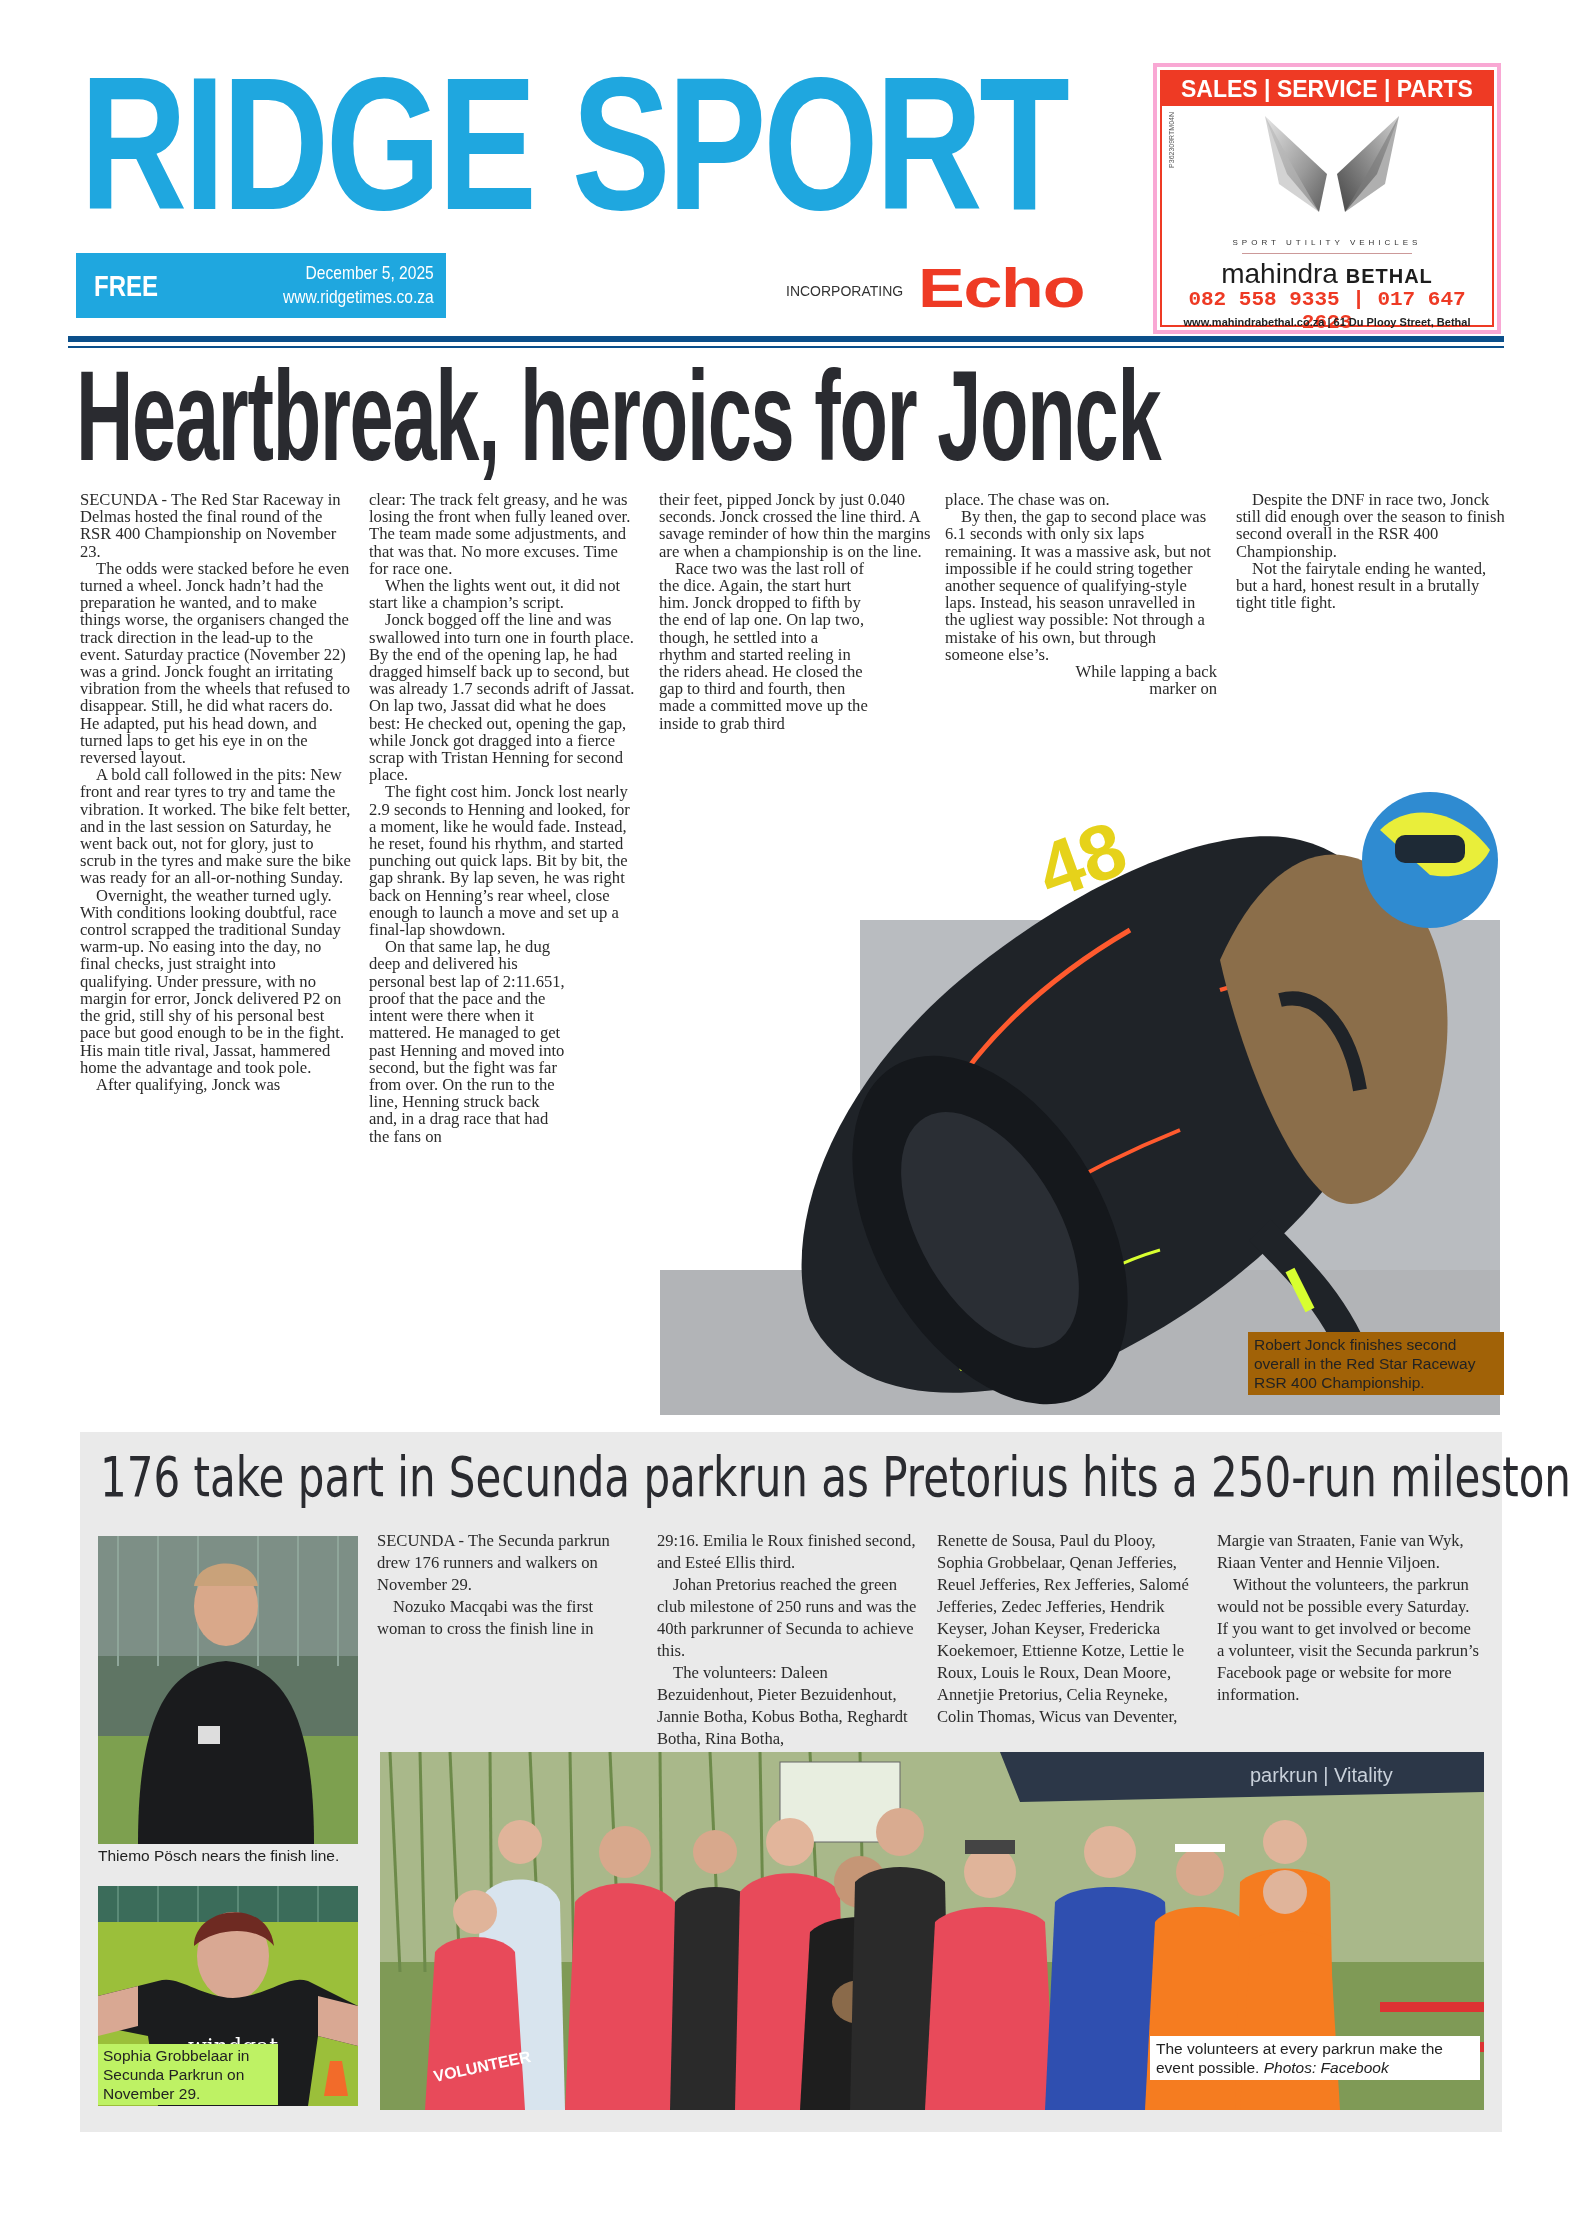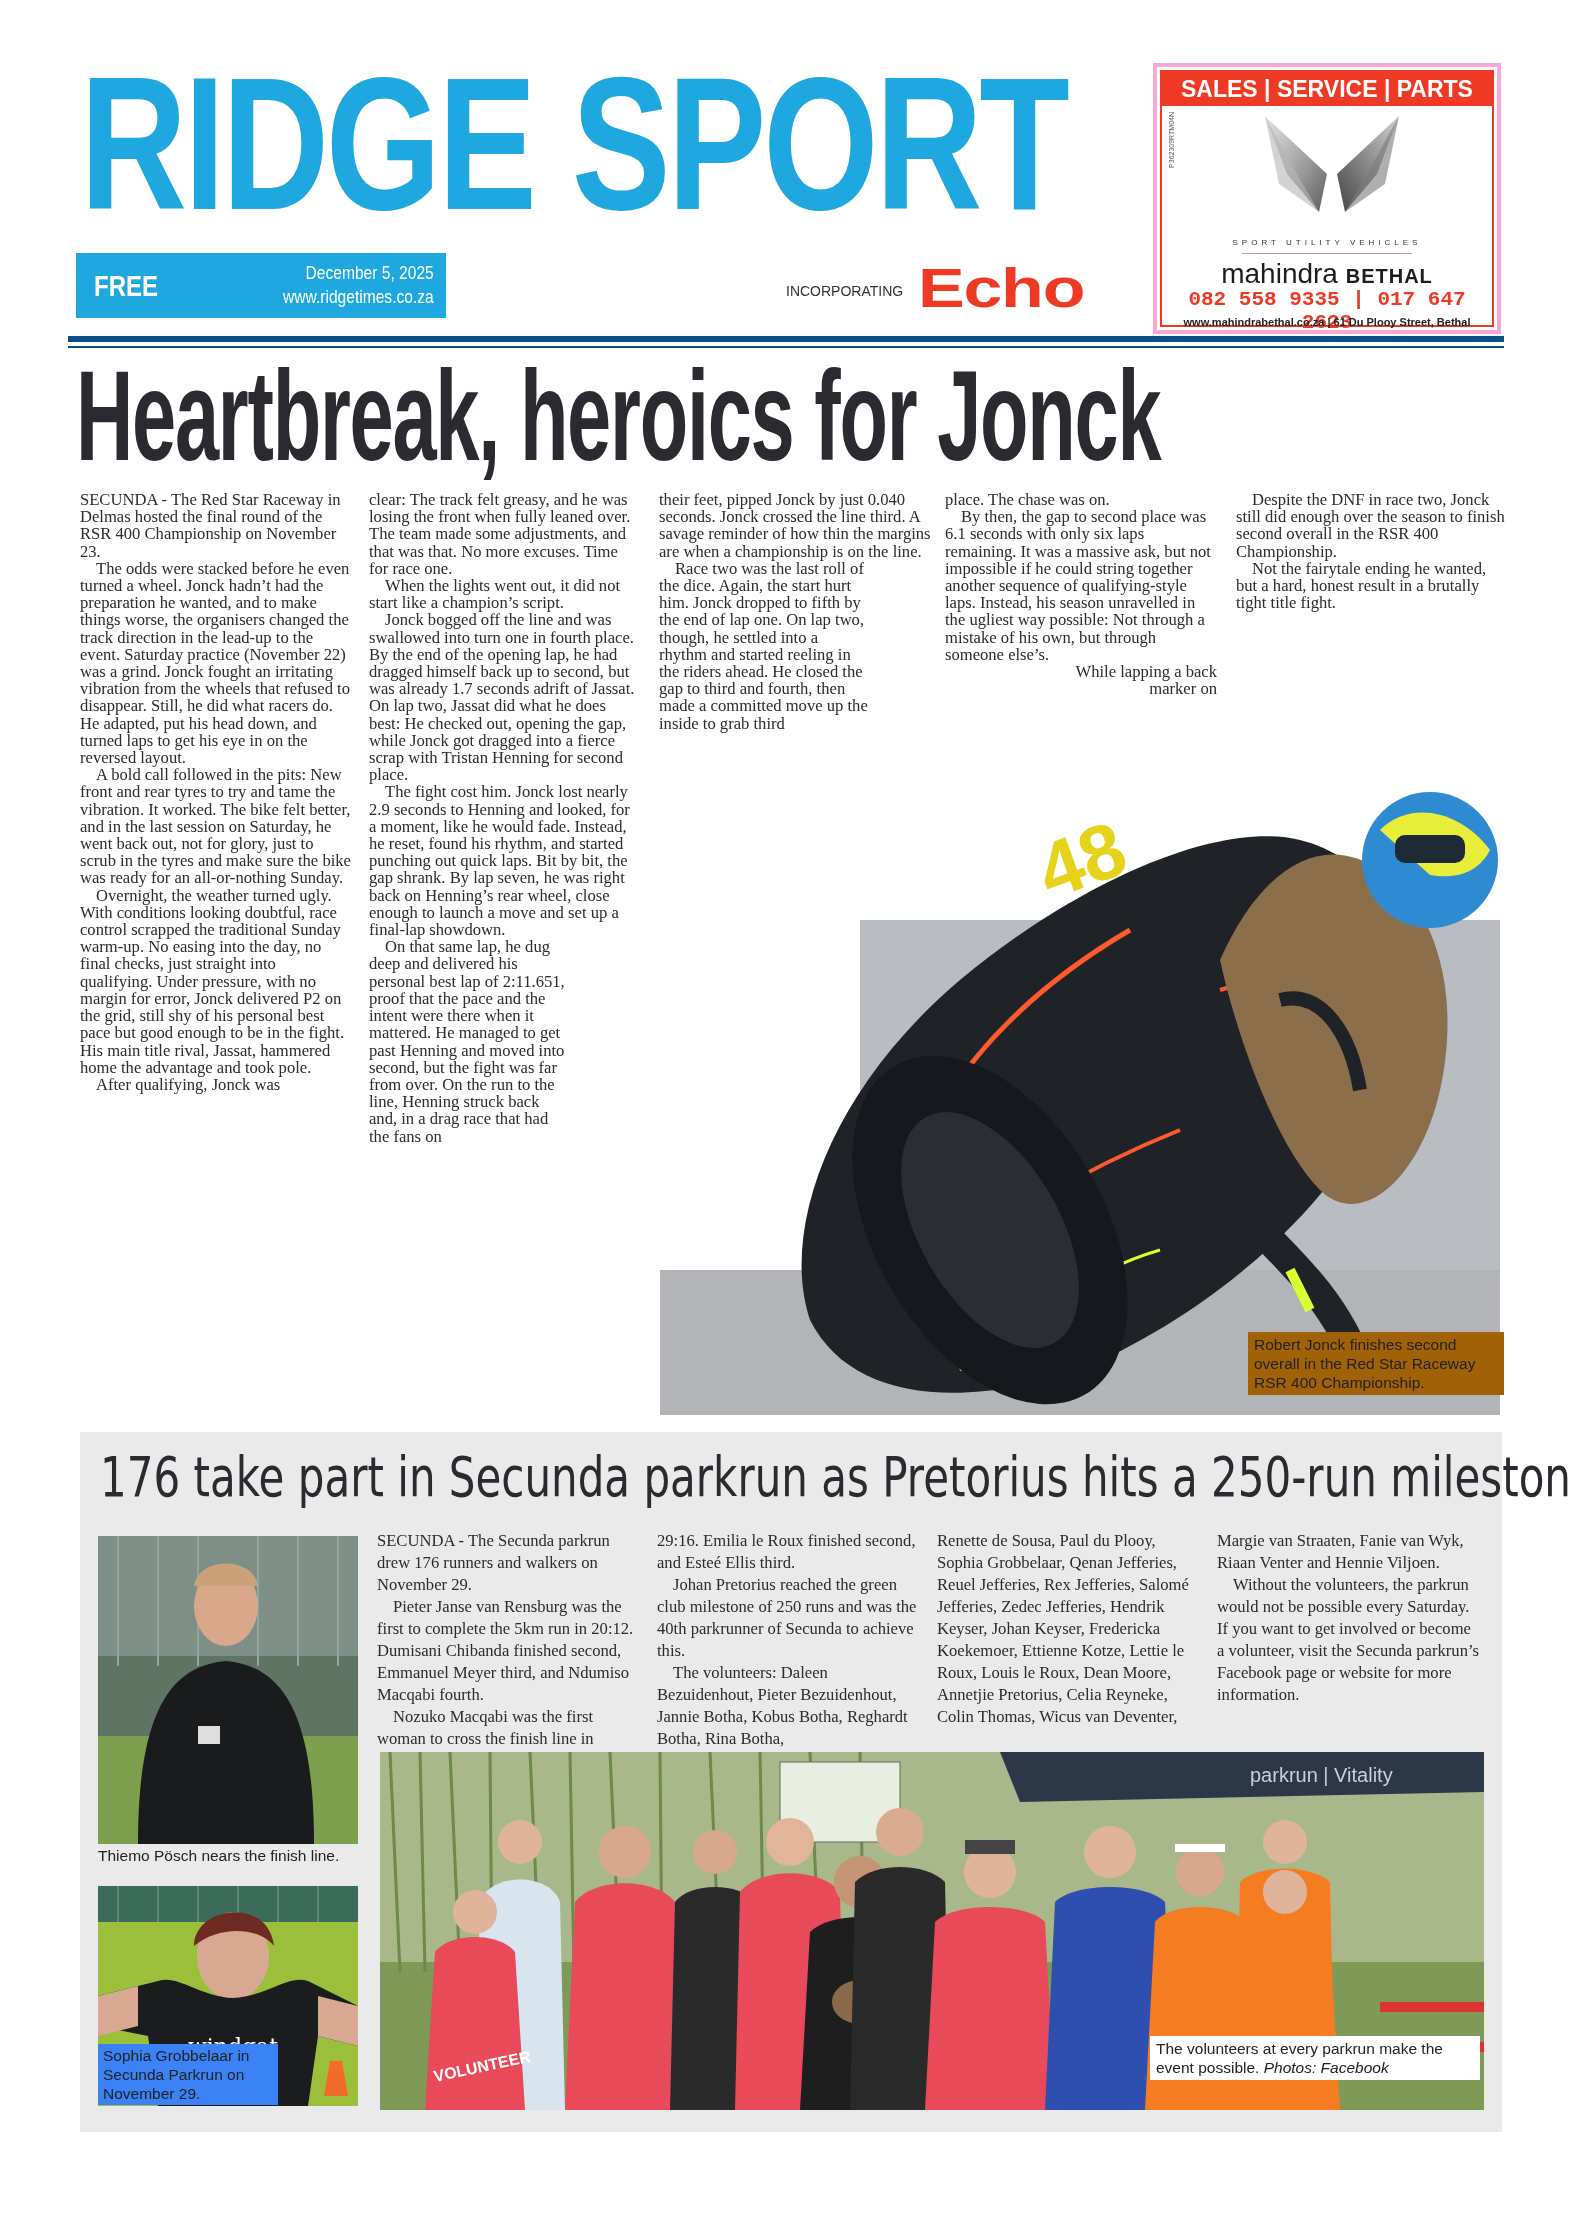--- a/index.html
+++ b/index.html
@@ -55,21 +55,21 @@
   .pcol p { margin: 0; text-indent: 16px; }
   .pcol p.first { text-indent: 0; }
   .p1 { left: 377px; top: 1530px; width: 262px; }
   .p2 { left: 657px; top: 1530px; width: 262px; }
   .p3 { left: 937px; top: 1530px; width: 262px; }
   .p4 { left: 1217px; top: 1530px; width: 262px; }
 
   .photo-thiemo { left: 98px; top: 1536px; width: 260px; height: 308px; }
   .cap-thiemo { left: 98px; top: 1846px; width: 260px; font-family: "Liberation Sans", sans-serif; font-size: 15.5px; line-height: 19px; color: #222; }
   .photo-sophia { left: 98px; top: 1886px; width: 260px; height: 220px; }
-  .cap-sophia { left: 98px; top: 2044px; width: 170px; background: #3b82f6; padding: 2px 5px; font-family: "Liberation Sans", sans-serif; font-size: 15.5px; line-height: 19px; color: #222; }
+  .cap-sophia { left: 98px; top: 2044px; width: 170px; background: #bef264; padding: 2px 5px; font-family: "Liberation Sans", sans-serif; font-size: 15.5px; line-height: 19px; color: #222; }
   .photo-volunteers { left: 380px; top: 1752px; width: 1104px; height: 358px; }
   .cap-volunteers { left: 1150px; top: 2036px; width: 318px; background: #fff; padding: 3px 6px; font-family: "Liberation Sans", sans-serif; font-size: 15.5px; line-height: 19px; color: #222; }
   .cap-volunteers i { font-style: italic; }
 </style>
 </head>
 <body>
 
 <div class="abs masthead-title">RIDGE SPORT</div>
 
 <div class="abs free-bar">
@@ -213,21 +213,20 @@
   <path d="M0,110 L60,95 C80,88 100,110 135,112 C170,110 190,88 210,95 L260,120 L260,160 L220,150 L210,220 L60,220 L50,150 L0,140 Z" fill="#1b1c1e"></path>
   <path d="M0,110 L40,100 L40,140 L0,150 Z" fill="#d9a893"></path>
   <path d="M220,110 L260,120 L260,160 L220,150 Z" fill="#d9a893"></path>
   <text x="90" y="168" font-family="DejaVu Serif, serif" font-size="22" fill="#ffffff">windgat</text>
   <polygon points="232,175 244,175 250,210 226,210" fill="#f26b2a"></polygon>
 </svg>
 <div class="abs cap-sophia">Sophia Grobbelaar in Secunda Parkrun on November 29.</div>
 
 <div class="abs pcol p1">
   <p class="first">SECUNDA - The Secunda parkrun drew 176 runners and walkers on November 29.</p>
-  <p>Pieter Janse van Rensburg was the first to complete the 5km run in 20:12. Dumisani Chibanda finished second, Emmanuel Meyer third, and Ndumiso Macqabi fourth.</p>
   <p>Nozuko Macqabi was the first woman to cross the finish line in</p>
 </div>
 <div class="abs pcol p2">
   <p class="first">29:16. Emilia le Roux finished second, and Esteé Ellis third.</p>
   <p>Johan Pretorius reached the green club milestone of 250 runs and was the 40th parkrunner of Secunda to achieve this.</p>
   <p>The volunteers: Daleen Bezuidenhout, Pieter Bezuidenhout, Jannie Botha, Kobus Botha, Reghardt Botha, Rina Botha,</p>
 </div>
 <div class="abs pcol p3">
   <p class="first">Renette de Sousa, Paul du Plooy, Sophia Grobbelaar, Qenan Jefferies, Reuel Jefferies, Rex Jefferies, Salomé Jefferies, Zedec Jefferies, Hendrik Keyser, Johan Keyser, Fredericka Koekemoer, Ettienne Kotze, Lettie le Roux, Louis le Roux, Dean Moore, Annetjie Pretorius, Celia Reyneke, Colin Thomas, Wicus van Deventer,</p>
 </div>

